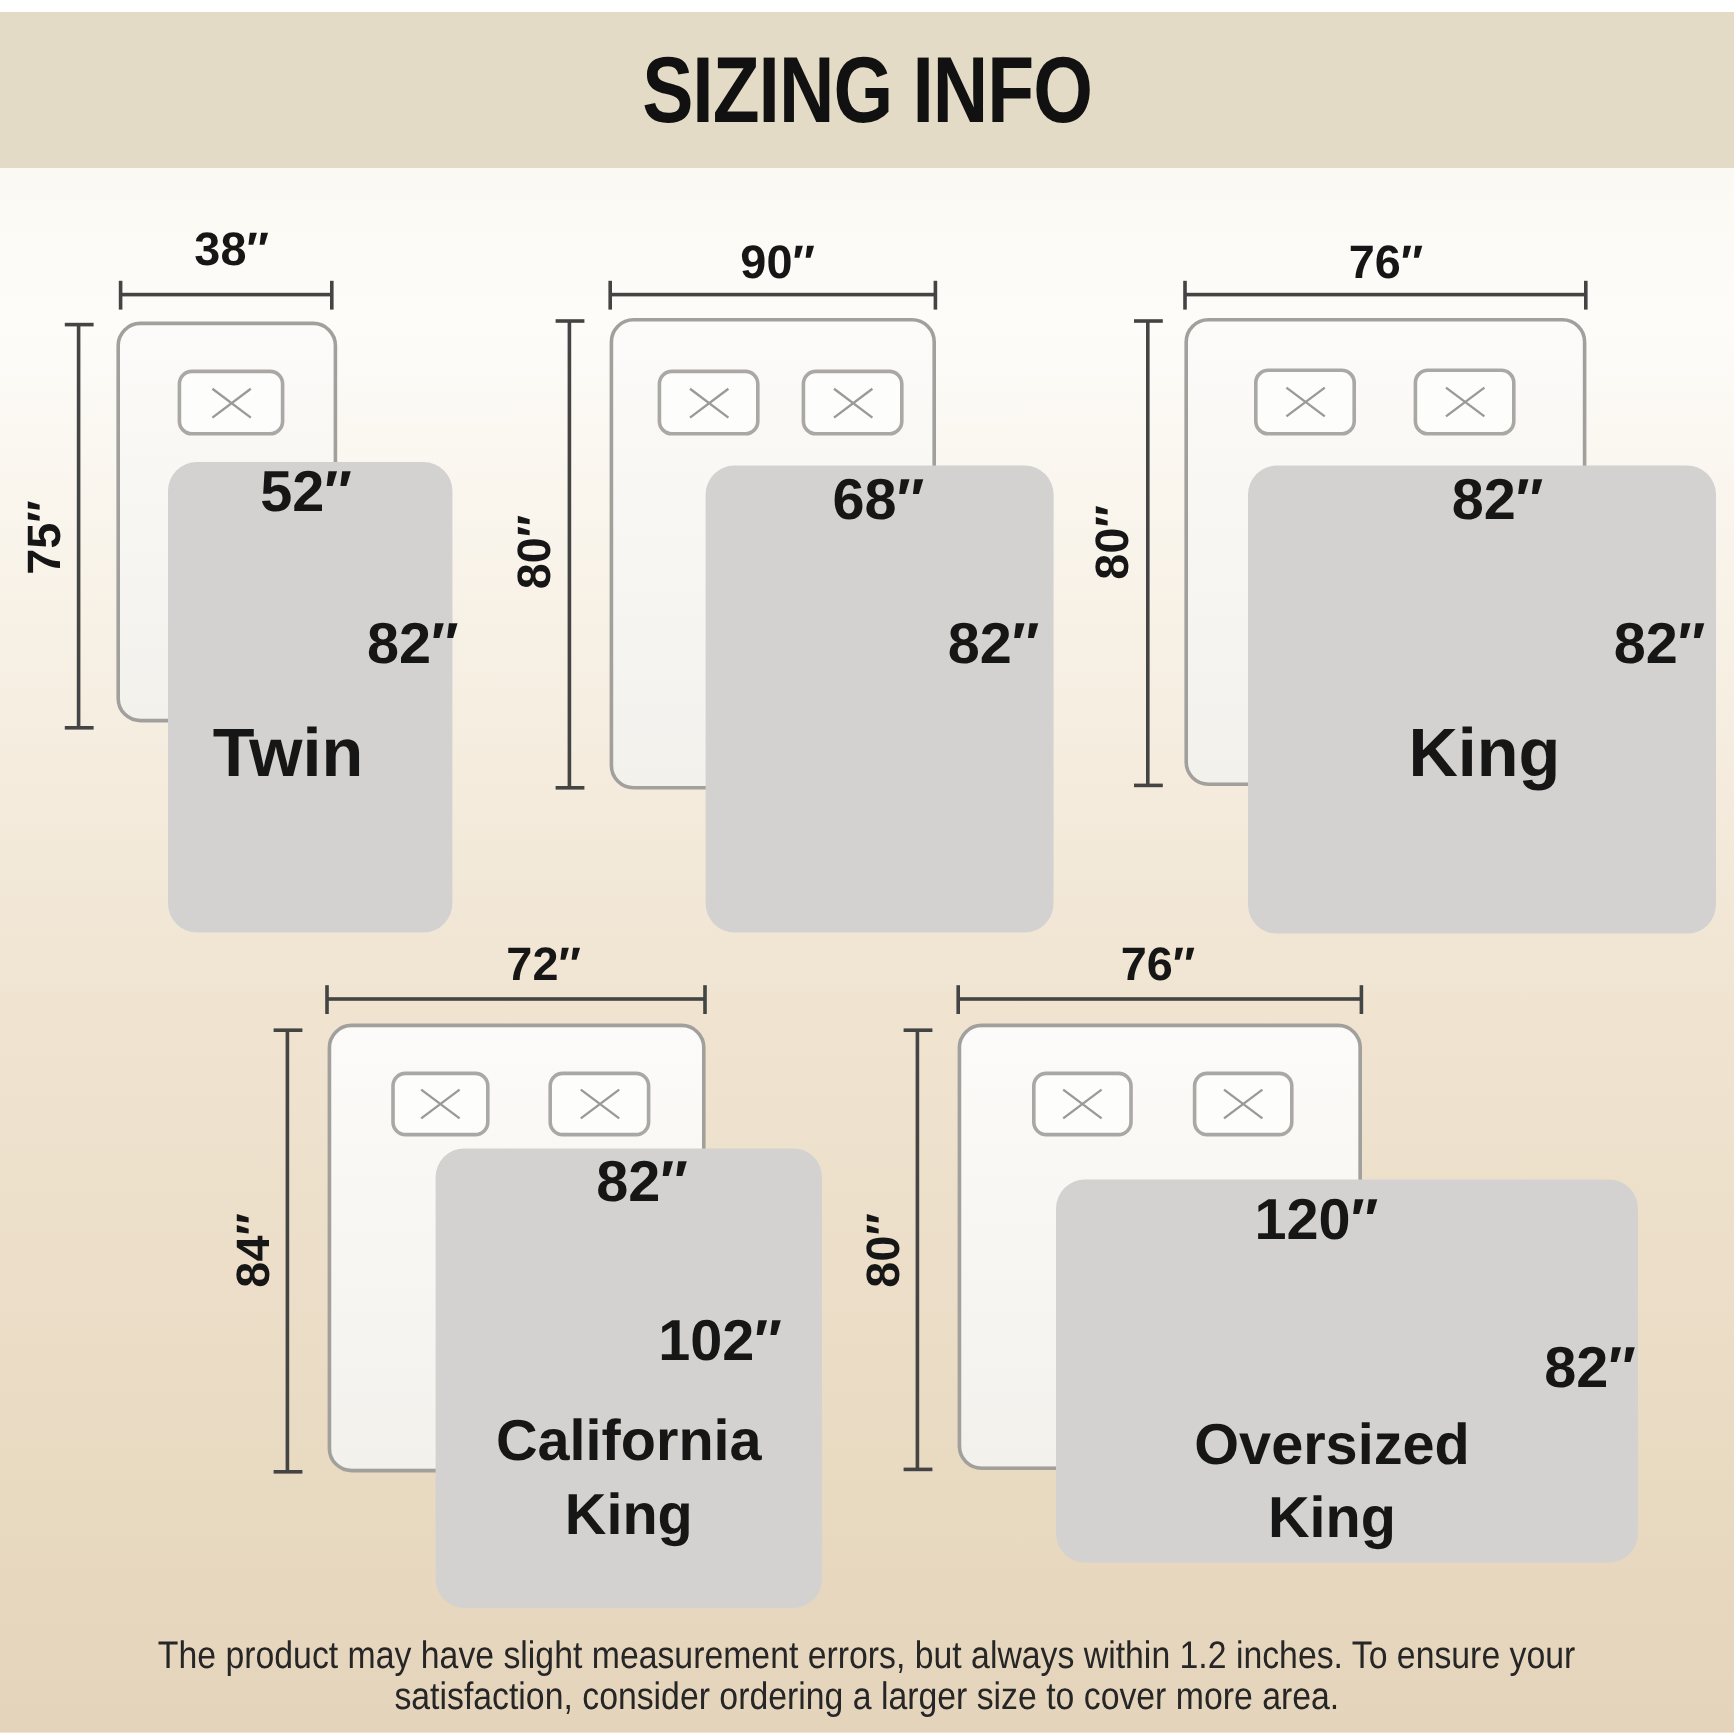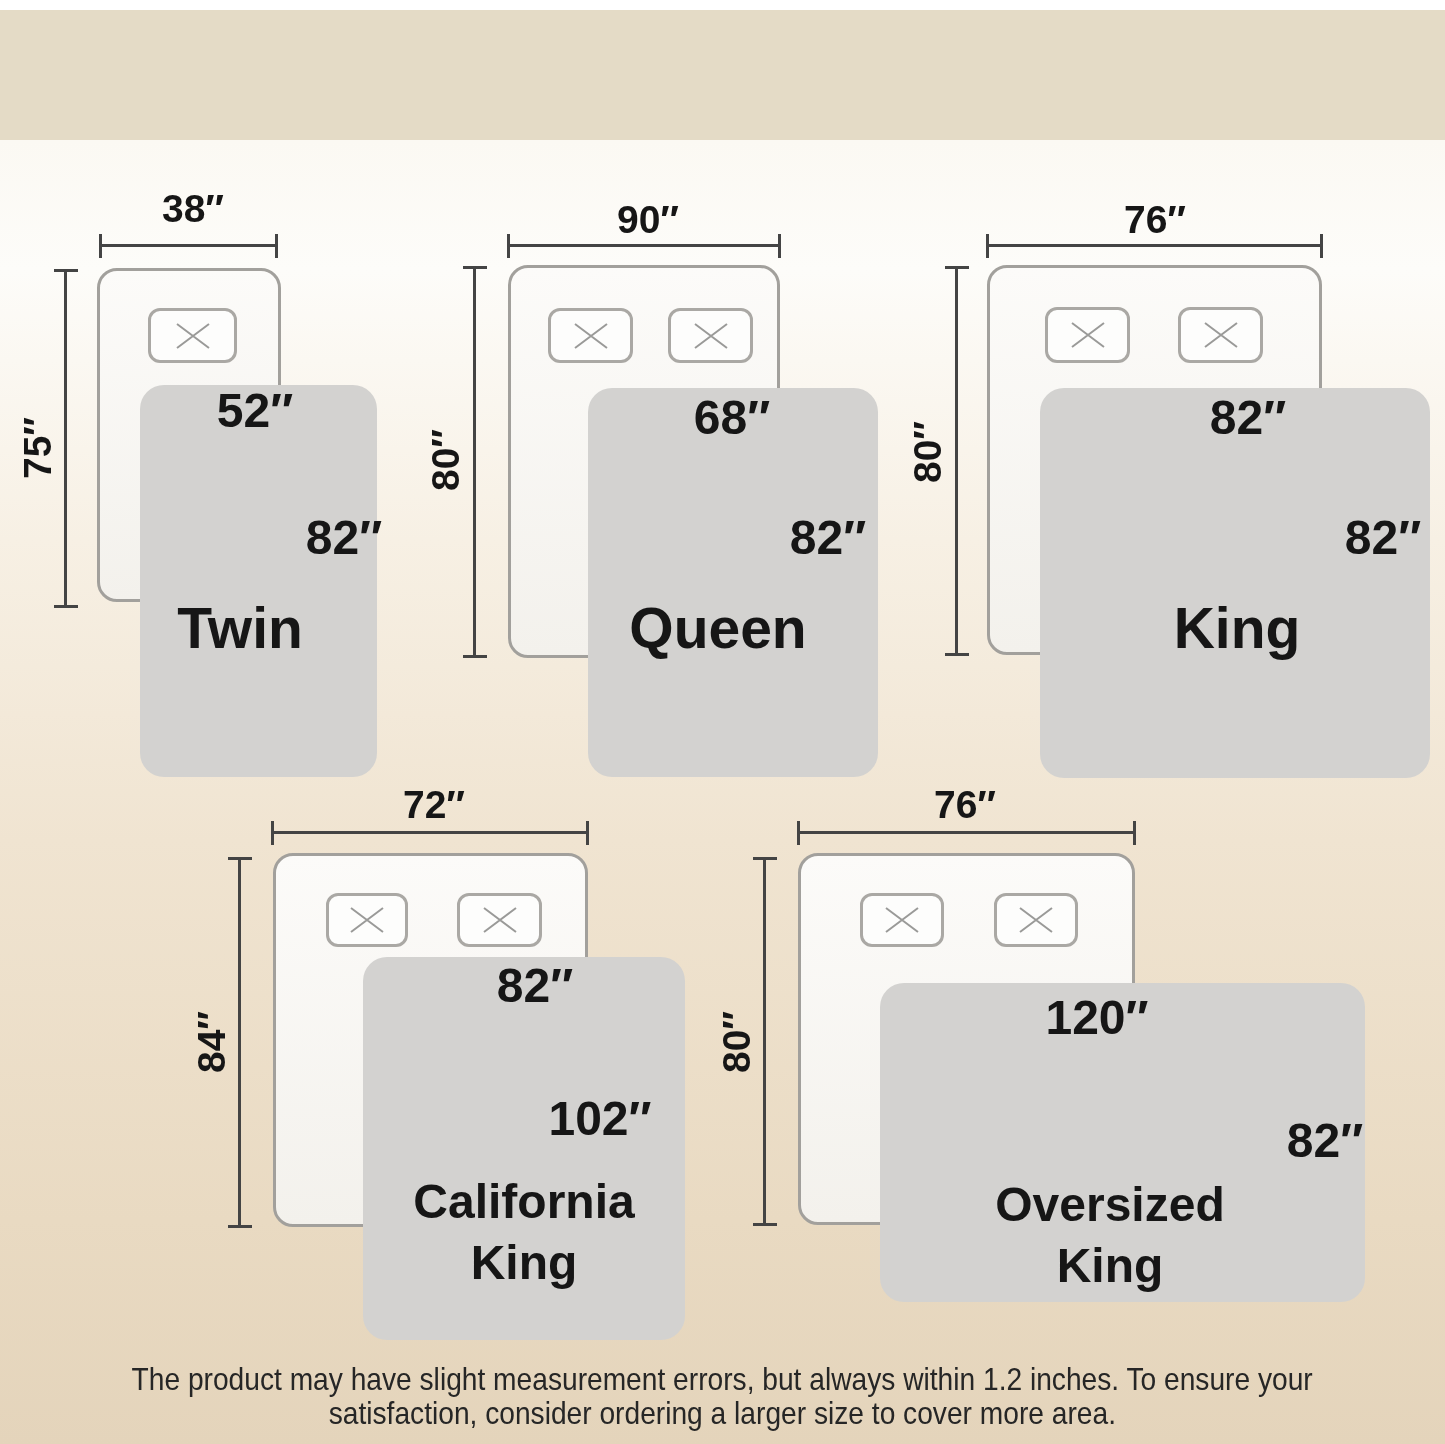--- a/index.html
+++ b/index.html
@@ -37,20 +37,23 @@
   .cname{font-size:48px;}
   
   .footer{position:absolute;left:0;top:1362px;width:1445px;text-align:center;color:#262626;}
   .fline{display:inline-block;font-size:32px;line-height:34px;transform:scaleX(0.88);white-space:nowrap;}
 </style>
 </head>
 <body>
 
 <div id="page">
 
+  <div class="hdr">
+    <div class="title">SIZING INFO</div>
+  </div>
 
   <div class="dimh" style="left:100px;top:244px;width:177px;"></div>
   <span class="dlabel" style="left:193px;top:209px;">38″</span>
   <div class="dimv" style="left:64px;top:270px;height:337px;"></div>
   <span class="dlabel rot" style="left:38px;top:448px;">75″</span>
   <div class="bed" style="left:97px;top:268px;width:184px;height:334px;"></div>
   <div class="pillow" style="left:148px;top:308px;width:89px;height:55px;">
     <svg width="46" height="32" viewBox="0 0 46 32">
         <path d="M7 4 L39 28 M39 4 L7 28" stroke="#9a9a98" stroke-width="2" fill="none"></path>
       </svg>
@@ -71,21 +74,20 @@
       </svg>
   </div>
   <div class="pillow" style="left:668px;top:308px;width:85px;height:55px;">
     <svg width="46" height="32" viewBox="0 0 46 32">
         <path d="M7 4 L39 28 M39 4 L7 28" stroke="#9a9a98" stroke-width="2" fill="none"></path>
       </svg>
   </div>
   <div class="blanket" style="left:588px;top:388px;width:290px;height:389px;"></div>
   <span class="bnum" style="left:732px;top:417px;">68″</span>
   <span class="bnum" style="left:828px;top:537px;">82″</span>
-  <div class="bname" style="left:718px;top:592px;">Queen</div>
 
   <div class="dimh" style="left:987px;top:244px;width:335px;"></div>
   <span class="dlabel" style="left:1155px;top:220px;">76″</span>
   <div class="dimv" style="left:955px;top:267px;height:388px;"></div>
   <span class="dlabel rot" style="left:928px;top:452px;">80″</span>
   <div class="bed" style="left:987px;top:265px;width:335px;height:390px;"></div>
   <div class="pillow" style="left:1045px;top:307px;width:85px;height:56px;">
     <svg width="46" height="32" viewBox="0 0 46 32">
         <path d="M7 4 L39 28 M39 4 L7 28" stroke="#9a9a98" stroke-width="2" fill="none"></path>
       </svg>
@@ -94,21 +96,21 @@
     <svg width="46" height="32" viewBox="0 0 46 32">
         <path d="M7 4 L39 28 M39 4 L7 28" stroke="#9a9a98" stroke-width="2" fill="none"></path>
       </svg>
   </div>
   <div class="blanket" style="left:1040px;top:388px;width:390px;height:390px;"></div>
   <span class="bnum" style="left:1248px;top:417px;">82″</span>
   <span class="bnum" style="left:1383px;top:537px;">82″</span>
   <div class="bname" style="left:1237px;top:592px;">King</div>
 
   <div class="dimh" style="left:272px;top:831px;width:316px;"></div>
-  <span class="dlabel" style="left:434px;top:805px;">72″</span>
+  <span class="dlabel" style="left:453px;top:805px;">72″</span>
   <div class="dimv" style="left:238px;top:858px;height:369px;"></div>
   <span class="dlabel rot" style="left:212px;top:1042px;">84″</span>
   <div class="bed" style="left:273px;top:853px;width:315px;height:374px;"></div>
   <div class="pillow" style="left:326px;top:893px;width:82px;height:54px;">
     <svg width="46" height="32" viewBox="0 0 46 32">
         <path d="M7 4 L39 28 M39 4 L7 28" stroke="#9a9a98" stroke-width="2" fill="none"></path>
       </svg>
   </div>
   <div class="pillow" style="left:457px;top:893px;width:85px;height:54px;">
     <svg width="46" height="32" viewBox="0 0 46 32">

